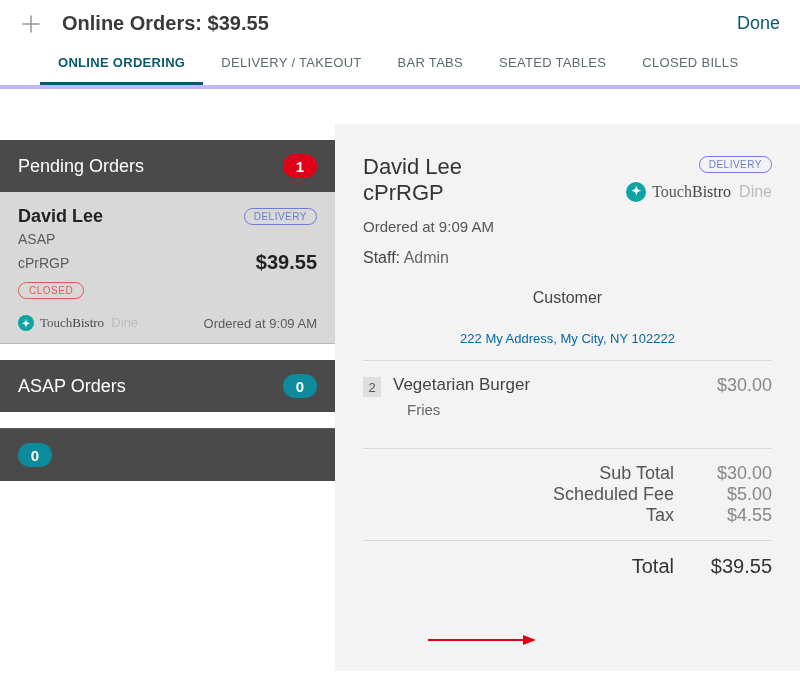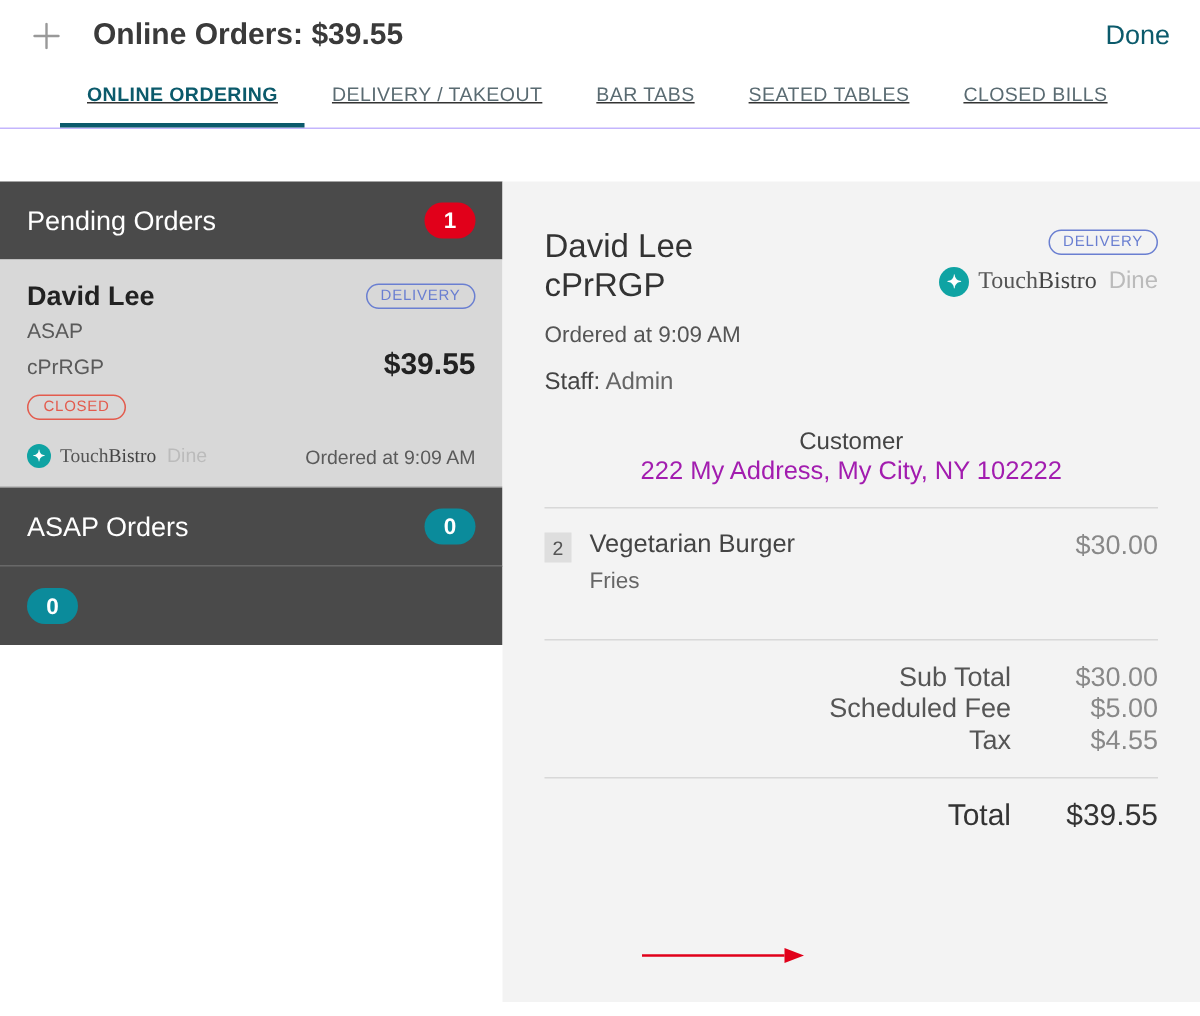--- a/index.html
+++ b/index.html
@@ -32,23 +32,22 @@
   }
   .done {
     color:#0b5a6b;
     font-size:18px;
     font-weight:500;
     cursor:pointer;
   }
   .tabs {
     display:flex;
     padding: 0 40px 0 40px;
-    border-bottom:1px solid #c4b5fd;
+    border-bottom:4px solid #c4b5fd;
     gap: 0px;
-    text-decoration: underline;
   }
   .tab {
     font-size:13px;
     letter-spacing:0.3px;
     color:#5a6b72;
     padding:12px 18px;
     cursor:pointer;
     text-align:center;
   }
   .tab.active {
@@ -66,20 +65,21 @@
     padding-top:35px;
   }
   .section-header {
     background:#4a4a4a;
     color:#fff;
     font-size:18px;
     padding:14px 18px;
     display:flex;
     align-items:center;
     justify-content:space-between;
+    margin-top:16px;
   }
   .badge {
     border-radius:12px;
     min-width:34px;
     height:24px;
     display:inline-flex;
     align-items:center;
     justify-content:center;
     font-size:15px;
     font-weight:600;
@@ -159,33 +159,33 @@
   .detail-code { font-size:22px; color:#333; }
   .detail-right { text-align:right; }
   .detail-right .pill { margin-bottom:8px; display:inline-block;}
   .tb-brand.lg .tb-icon { width:20px;height:20px;font-size:12px;}
   .tb-brand.lg { font-size:16px; }
   .det-line { font-size:15px; color:#555; margin-top:12px; }
   .det-line2 { font-size:16px; color:#444; margin-top:14px; }
   .det-line2 .val { color:#666; }
   .customer-block { text-align:center; margin-top:22px; }
   .customer-title { font-size:16px; color:#444; }
-  .customer-addr { font-size:17px; color:#a21caf; margin-top:0; }
+  .customer-addr { font-size:13px; color:#0369a1; margin-top:24px; }
   .hr { border:none; border-top:1px solid #d8d8d8; margin:14px 0; }
   .items { }
   .item-row { display:flex; align-items:flex-start; }
   .qty-box {
     background:#dedede; color:#555;
     width:18px;height:20px;
     display:inline-flex;align-items:center;justify-content:center;
     font-size:13px; margin-right:12px; margin-top:2px;
   }
   .item-name { font-size:17px; color:#444; flex:1; }
   .item-price { font-size:18px; color:#888; }
-  .item-mod { font-size:15px; color:#666; margin-left:30px; margin-top:4px;}
+  .item-mod { font-size:15px; color:#666; margin-left:44px; margin-top:4px;}
   .totals { margin-top:8px; }
   .tot-row { display:flex; justify-content:flex-end; gap:18px; font-size:18px; }
   .tot-label { color:#555; text-align:right; }
   .tot-val { color:#888; width:80px; text-align:right;}
   .tot-total .tot-label { font-size:20px; color:#333;}
   .tot-total .tot-val { font-size:20px; color:#333;}
   .arrow {
     position:absolute;
     left:93px; top:506px;
     pointer-events:none;

